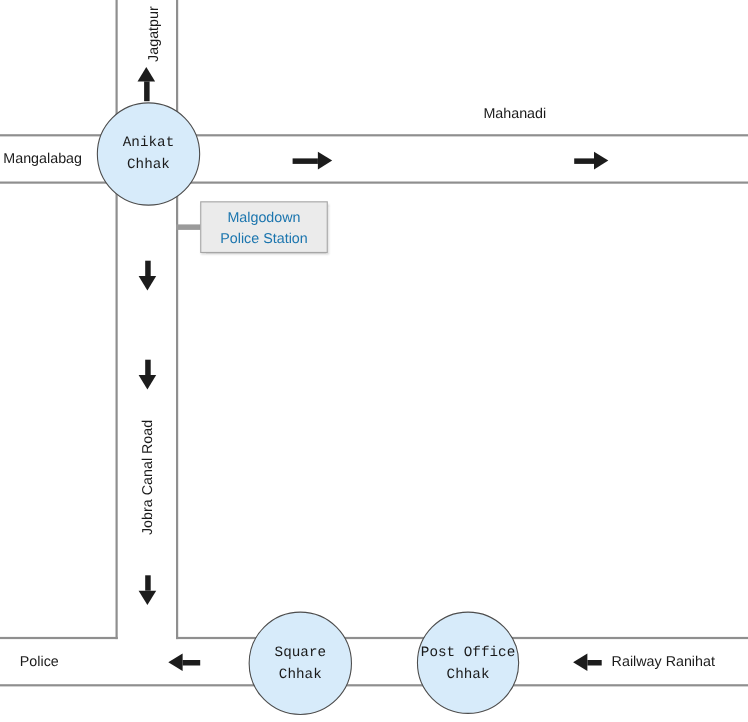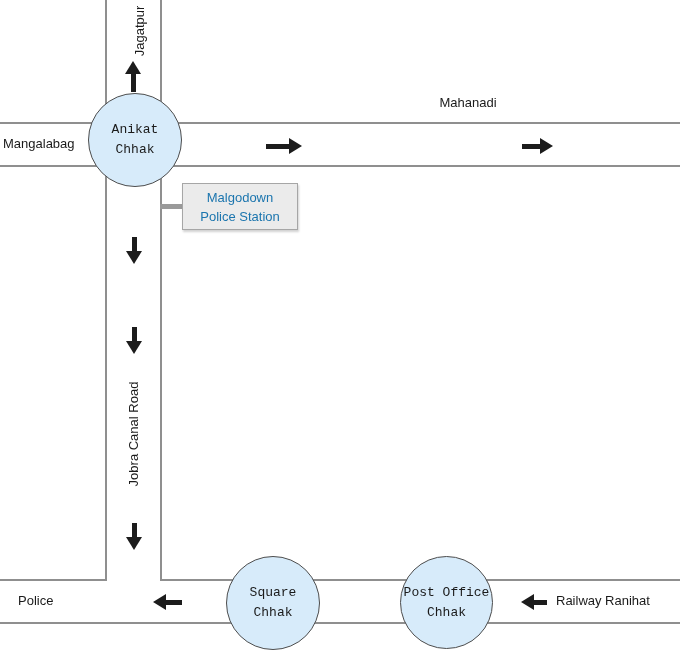--- a/index.html
+++ b/index.html
@@ -77,21 +77,21 @@
   <div class="node" style="left:88px;top:93px;width:94px;height:94px">
     <div>Anikat</div>
     <div>Chhak</div>
   </div>
 
   <div class="node" style="left:226px;top:556px;width:94px;height:94px">
     <div>Square</div>
     <div>Chhak</div>
   </div>
 
-  <div class="node" style="left:400px;top:556px;width:93px;height:93px">
+  <div class="node" style="left:379px;top:556px;width:93px;height:93px">
     <div>Post Office</div>
     <div>Chhak</div>
   </div>
 
   <div class="station" style="left:182px;top:183px;width:116px;height:47px">
     <div>Malgodown</div>
     <div>Police Station</div>
   </div>
 
   <div class="lbl rot" style="left:140px;top:31px">Jagatpur</div>

